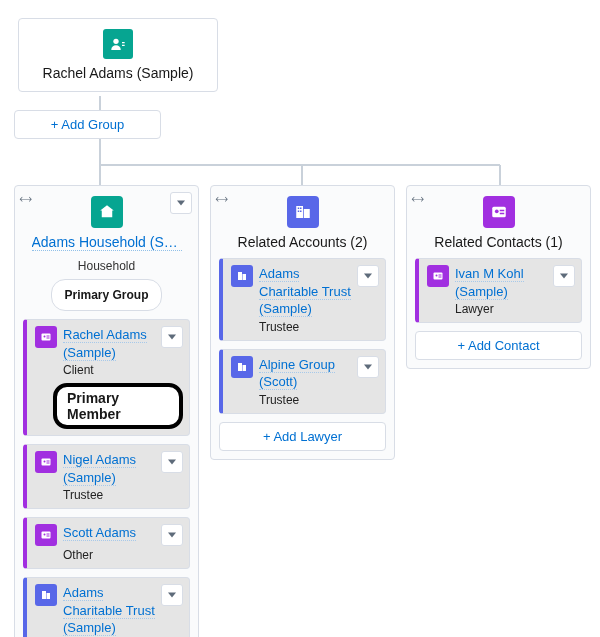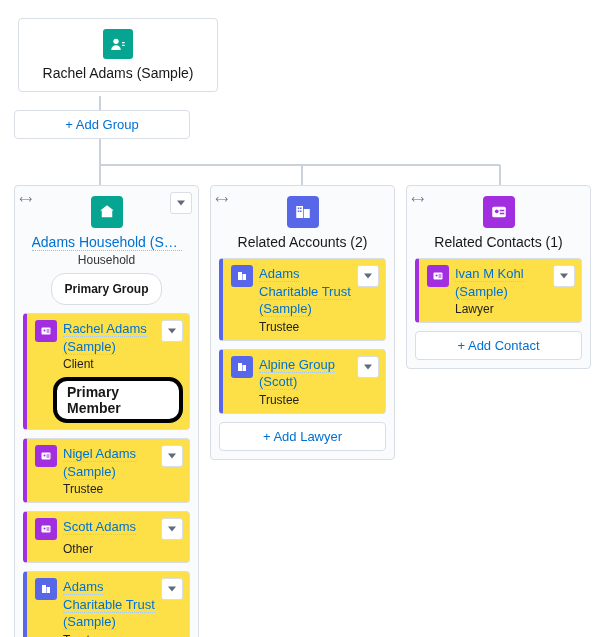--- a/index.html
+++ b/index.html
@@ -37,21 +37,21 @@
     width: 30px; height: 30px;
     border-radius: 3px;
     display: flex; align-items: center; justify-content: center;
     margin-bottom: 6px;
   }
   .root-card .title { font-size: 14px; }
 
   .add-group-btn {
     position: absolute;
     top: 110px; left: 14px;
-    width: 176px;
+    width: 147px;
     background: #fff;
     border: 1px solid #d8dde6;
     border-radius: 4px;
     padding: 6px 0;
     text-align: center;
     color: #0070d2;
     font-size: 13px;
     cursor: pointer;
   }
 
@@ -94,33 +94,33 @@
   }
   .col-head .col-title {
     font-size: 14px;
     text-align: center;
     max-width: 150px;
     white-space: nowrap;
     overflow: hidden;
     text-overflow: ellipsis;
   }
   .col1 .col-title { color: #0070d2; border-bottom: 1px dotted #90c0e8; }
-  .col-subtitle { font-size: 12px; color: #333; margin-top: 2px;}
+  .col-subtitle { font-size: 12px; color: #333; margin-top: 8px;}
   .primary-chip {
     margin-top: 6px;
     background: #fff;
     border: 1px solid #d8dde6;
     border-radius: 14px;
     padding: 8px 12px;
     font-size: 12px;
     font-weight: 600;
   }
 
   .item-card {
-    background: #fde047;
+    background: #e5e5e5;
     border: 1px solid #d8dde6;
     border-left: 4px solid #5867e8;
     border-radius: 4px;
     padding: 6px 6px 6px 8px;
     margin-top: 8px;
     position: relative;
   }
   .item-card.purple-accent { border-left-color: #a12fe0; }
 
   .item-top {

